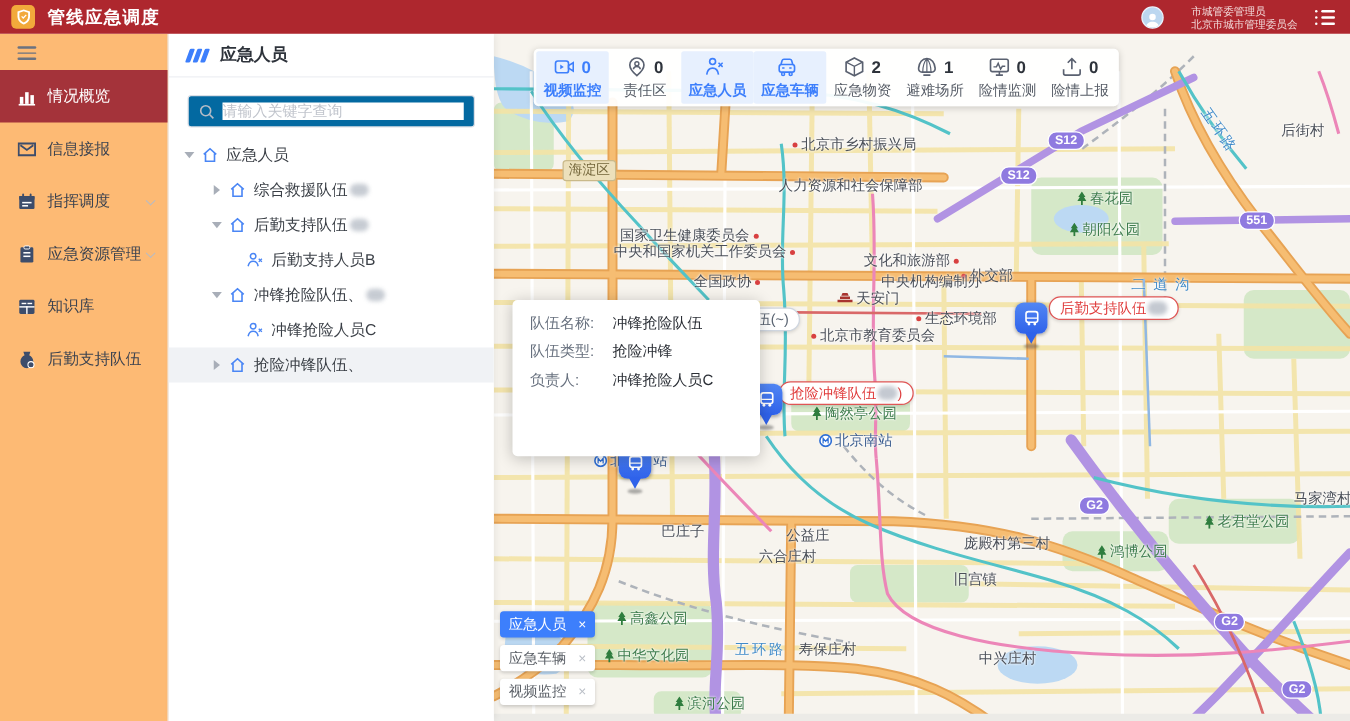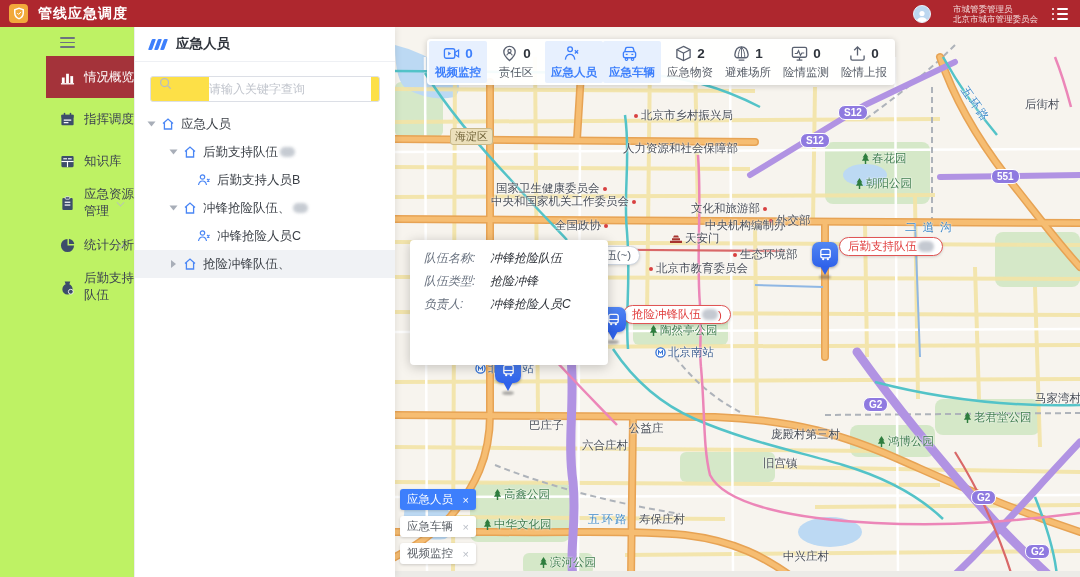--- a/index.html
+++ b/index.html
@@ -15,36 +15,36 @@
   .top-right { margin-left:auto; display:flex; align-items:center; margin-right:12px; }
   .avatar { width:18px; height:18px; border-radius:50%; background:#bcd7f0; border:1px solid #e8f1fa; display:flex; align-items:flex-end; justify-content:center; overflow:hidden; }
   .userlines { margin-left:22px; margin-right:14px; }
   .userlines div { color:#f3dcdc; font-size:8.5px; line-height:10px; white-space:nowrap; }
   .menu-ic { width:16px; height:12px; display:flex; flex-direction:column; justify-content:space-between; }
   .menu-ic i { display:block; height:2px; background:transparent; position:relative; }
   .menu-ic i::before { content:""; position:absolute; left:0; top:0; width:2px; height:2px; background:#fff; border-radius:50%; }
   .menu-ic i::after { content:""; position:absolute; left:5px; top:0; right:0; height:2px; background:#fff; border-radius:1px; }
 
   
-  .sidebar { position:absolute; left:0; top:27px; width:135px; height:550px; background:#bef264; z-index:30; border-right:1px solid #f0f0f0;padding-left:46px; }
+  .sidebar { position:absolute; left:0; top:27px; width:135px; height:550px; background:#fdba74; z-index:30; border-right:1px solid #f0f0f0; }
   .collapse { margin:10px 0 8px 14px; width:15px; height:11px; display:flex; flex-direction:column; justify-content:space-between; cursor:pointer; }
   .collapse i { height:1.8px; background:#6b7280; border-radius:1px; }
   .menu-item { height:42px; display:flex; align-items:center; padding-left:14px; color:#3c4350; font-size:12.5px; cursor:pointer; position:relative; }
   .menu-item .mi-icon { width:15px; height:15px; margin-right:9px; color:#3d4d6b; flex:0 0 15px; }
   .menu-item.active { background:#a4333a; color:#fff; }
   .menu-item.active .mi-icon { color:#fff; }
   .chev { position:absolute; right:10px; width:7px; height:7px; border-right:1.4px solid #b7bcc4; border-bottom:1.4px solid #b7bcc4; transform:rotate(45deg) scale(.8); top:17px; }
 
   
   .panel { position:absolute; left:135px; top:27px; width:260px; height:550px; background:#fff; z-index:30; box-shadow:2px 0 6px rgba(0,0,0,.07); }
   .p-head { height:35px; display:flex; align-items:center; padding-left:15px; border-bottom:1px solid #eef0f4; }
   .slashes { display:flex; margin-right:8px; }
   .slashes i { width:3.5px; height:11px; background:#3d7ffc; margin-right:2.5px; transform:skewX(-20deg); border-radius:1px; }
   .p-title { font-size:13.5px; font-weight:bold; color:#2e333b; }
-  .search { margin:14px 15px 6px 15px; height:26px; border:1px solid #dcdfe6; border-radius:3px; display:flex; padding:0 8px; background:#fde047;gap:31px; }
+  .search { margin:14px 15px 6px 15px; height:26px; border:1px solid #dcdfe6; border-radius:3px; display:flex; align-items:center; padding:0 8px; background:#0369a1; }
   .search input { border:none; outline:none; flex:1; font-size:12px; color:#333; margin-left:6px; font-family:inherit; }
   .search input::placeholder { color:#c0c4cc; }
   .tree { margin-top:8px; }
   .tree-row { height:28px; display:flex; align-items:center; font-size:12.5px; color:#3a3f46; cursor:pointer; white-space:nowrap; }
   .tree-row.selected { background:#f0f2f5; }
   .caret { width:0; height:0; border-left:5px solid #a8aeb8; border-top:4px solid transparent; border-bottom:4px solid transparent; margin-right:7px; flex:0 0 5px; }
   .caret.open { transform:rotate(90deg); }
   .tree-ic { width:14px; height:14px; margin-right:6px; flex:0 0 14px; }
   .blobm { display:inline-block; width:15px; height:10px; background:#b9bfc8; border-radius:5px; margin-left:2px; filter:blur(1.5px); opacity:.8; }
 
@@ -85,21 +85,21 @@
   .tb-item .tb-ic { width:17px; height:17px; color:#5a6170; }
   .tb-item .tlabel { font-size:11.5px; margin-top:2px; }
   .tb-item.sel { background:#e7f0fe; color:#3d7ffc; }
   .tb-item.sel .tb-ic { color:#3d7ffc; }
   .tb-item.sel .cnt { color:#3d7ffc; }
   .tb-item.sel .tlabel { color:#3d7ffc; font-weight:bold; }
 
   
   .popup { position:absolute; left:15px; top:213px; width:198px; height:125px; background:#fff; border-radius:4px; box-shadow:0 2px 12px rgba(0,0,0,.22); z-index:7; }
   .pop-head { height:26px; background:linear-gradient(90deg,#57a7f6,#3f86f3); border-radius:4px 4px 0 0; color:#fff; font-size:12.5px; display:flex; align-items:center; padding-left:12px; }
-  .pop-body { padding:7px 0 0 14px;font-style:italic; }
+  .pop-body { padding:7px 0 0 14px; }
   .pop-row { display:flex; height:23px; align-items:center; font-size:12px; }
   .pop-row .pl { width:66px; color:#67707e; }
   .pop-row .pv { color:#2b2f36; }
 
   
   .tag { position:absolute; left:5px; width:76px; height:21px; border-radius:3px; background:#fff; box-shadow:0 1px 3px rgba(0,0,0,.18); display:flex; align-items:center; justify-content:space-between; padding:0 7px; font-size:11.5px; color:#5a5f66; cursor:pointer; z-index:8; }
   .tag .x { color:#b9bec6; font-size:11px; }
   .tag.sel { background:#3d7ffc; color:#fff; }
   .tag.sel .x { color:#fff; }
 </style>
@@ -144,60 +144,58 @@
       </div>
 
     <div class="menu-item active">
       <span class="mi-icon"><svg viewBox="0 0 16 16" width="15" height="15" fill="currentColor">
             <rect x="2" y="8" width="3" height="6"></rect>
             <rect x="6.5" y="4" width="3" height="10"></rect>
             <rect x="11" y="6.5" width="3" height="7.5"></rect>
             <rect x="1" y="14" width="14" height="1.4"></rect>
           </svg></span>
       <span>情况概览</span>
+    </div>
+    <div class="menu-item">
+      <span class="mi-icon"><svg viewBox="0 0 16 16" width="15" height="15" fill="currentColor">
+            <path d="M1,3 h14 v10 h-14 z M2.5,4.5 L8,8.5 L13.5,4.5" fill="none" stroke="currentColor" stroke-width="1.6"></path>
+          </svg></span>
+      <span>信息接报</span>
     </div>
     <div class="menu-item">
       <span class="mi-icon"><svg viewBox="0 0 16 16" width="15" height="15" fill="currentColor">
             <rect x="1.5" y="3" width="13" height="11" rx="1"></rect>
             <rect x="1.5" y="3" width="13" height="3" fill="currentColor"></rect>
             <rect x="4" y="0.8" width="1.6" height="3.4" rx=".8"></rect>
             <rect x="10.4" y="0.8" width="1.6" height="3.4" rx=".8"></rect>
             <rect x="4" y="8" width="8" height="1.3" fill="#fff"></rect>
             <rect x="4" y="10.7" width="5" height="1.3" fill="#fff"></rect>
           </svg></span>
       <span>指挥调度</span>
       <i class="chev"></i>
     </div>
     <div class="menu-item">
       <span class="mi-icon"><svg viewBox="0 0 16 16" width="15" height="15" fill="currentColor">
+            <rect x="2.5" y="2" width="11" height="13" rx="1.2"></rect>
+            <rect x="5.5" y="0.8" width="5" height="2.6" rx="1" fill="currentColor" stroke="#fff" stroke-width=".8"></rect>
+            <rect x="5" y="6" width="6" height="1.3" fill="#fff"></rect>
+            <rect x="5" y="9" width="6" height="1.3" fill="#fff"></rect>
+          </svg></span>
+      <span>应急资源管理</span>
+      <i class="chev"></i>
+    </div>
+    <div class="menu-item">
+      <span class="mi-icon"><svg viewBox="0 0 16 16" width="15" height="15" fill="currentColor">
             <rect x="1.5" y="2" width="13" height="12" rx="1.2"></rect>
             <rect x="3.5" y="4.5" width="4" height="1.2" fill="#fff"></rect>
             <rect x="8.5" y="4.5" width="4" height="1.2" fill="#fff"></rect>
             <rect x="1.5" y="7.4" width="13" height="1.2" fill="#fff"></rect>
             <rect x="7.4" y="7.4" width="1.2" height="6.6" fill="#fff"></rect>
           </svg></span>
       <span>知识库</span>
-    </div>
-    <div class="menu-item">
-      <span class="mi-icon"><svg viewBox="0 0 16 16" width="15" height="15" fill="currentColor">
-            <rect x="2.5" y="2" width="11" height="13" rx="1.2"></rect>
-            <rect x="5.5" y="0.8" width="5" height="2.6" rx="1" fill="currentColor" stroke="#fff" stroke-width=".8"></rect>
-            <rect x="5" y="6" width="6" height="1.3" fill="#fff"></rect>
-            <rect x="5" y="9" width="6" height="1.3" fill="#fff"></rect>
-          </svg></span>
-      <span>应急资源管理</span>
-      <i class="chev"></i>
-    </div>
-    <div class="menu-item">
-      <span class="mi-icon"><svg viewBox="0 0 16 16" width="15" height="15" fill="currentColor">
-            <path d="M8,8 L8,1 A7,7 0 1,0 15,8 Z"></path>
-            <path d="M9.5,6.5 L9.5,0.8 A7,7 0 0,1 15.2,6.5 Z"></path>
-          </svg></span>
-      <span>统计分析</span>
-      <i class="chev"></i>
     </div>
     <div class="menu-item">
       <span class="mi-icon"><svg viewBox="0 0 16 16" width="15" height="15" fill="currentColor">
             <path d="M5,1.5 h6 l-1,3 c2,1 3.5,3 3.5,5.5 a5.5,5.5 0 0,1 -11,0 C2.5,7.5 4,5.5 6,4.5 Z"></path>
             <circle cx="11.5" cy="12.5" r="2.6" fill="currentColor" stroke="#fff" stroke-width=".9"></circle>
           </svg></span>
       <span>后勤支持队伍</span>
     </div>
   </div>
 
@@ -217,20 +215,28 @@
         </svg>
       <input type="text" placeholder="请输入关键字查询" style="">
     </div>
     <div class="tree">
       <div class="tree-row" style="padding-left:14px">
         <i class="caret open"></i>
         <svg class="tree-ic" viewBox="0 0 14 14">
             <path d="M2,6.5 L7,2 L12,6.5 M3.4,5.8 V12 H10.6 V5.8" fill="none" stroke="#4a86f5" stroke-width="1.3"></path>
           </svg>
         <span>应急人员</span>
+      </div>
+      <div class="tree-row" style="padding-left:36px">
+        <i class="caret"></i>
+        <svg class="tree-ic" viewBox="0 0 14 14">
+            <path d="M2,6.5 L7,2 L12,6.5 M3.4,5.8 V12 H10.6 V5.8" fill="none" stroke="#4a86f5" stroke-width="1.3"></path>
+          </svg>
+        <span>综合救援队伍</span>
+          <span class="blobm"></span>
       </div>
       <div class="tree-row" style="padding-left:36px">
         <i class="caret open"></i>
         <svg class="tree-ic" viewBox="0 0 14 14">
             <path d="M2,6.5 L7,2 L12,6.5 M3.4,5.8 V12 H10.6 V5.8" fill="none" stroke="#4a86f5" stroke-width="1.3"></path>
           </svg>
         <span>后勤支持队伍</span>
           <span class="blobm"></span>
       </div>
       <div class="tree-row" style="padding-left:62px">
@@ -477,21 +483,21 @@
           <path d="M3.8,8.5 V4 L6,6.6 L8.2,4 V8.5" fill="none" stroke="#2f6fd6" stroke-width="1.1"></path>
         </svg>
         <span>北京西站</span>
       </div>
     <div class="lbl" style="left:134px;top:391px">
         <span>巴庄子</span>
       </div>
     <div class="lbl" style="left:234px;top:394px">
         <span>公益庄</span>
       </div>
-    <div class="lbl" style="left:187px;top:411px">
+    <div class="lbl" style="left:212px;top:411px">
         <span>六合庄村</span>
       </div>
     <div class="lbl park" style="left:98px;top:460px">
         <svg width="9" height="11" viewBox="0 0 10 12">
           <path d="M5,0 L8.2,5 H6.8 L9,8.5 H5.8 V12 H4.2 V8.5 H1 L3.2,5 H1.8 Z" fill="#2e7d3e"></path>
         </svg>
         <span>高鑫公园</span>
       </div>
     <div class="lbl park" style="left:88px;top:490px">
         <svg width="9" height="11" viewBox="0 0 10 12">
@@ -510,21 +516,21 @@
       </div>
     <div class="lbl" style="left:244px;top:485px">
         <span>寿保庄村</span>
       </div>
     <div class="lbl" style="left:376px;top:400px">
         <span>庞殿村第三村</span>
       </div>
     <div class="lbl" style="left:368px;top:429px">
         <span>旧宫镇</span>
       </div>
-    <div class="lbl" style="left:388px;top:522px">
+    <div class="lbl" style="left:388px;top:492px">
         <span>中兴庄村</span>
       </div>
     <div class="lbl park" style="left:482px;top:407px">
         <svg width="9" height="11" viewBox="0 0 10 12">
           <path d="M5,0 L8.2,5 H6.8 L9,8.5 H5.8 V12 H4.2 V8.5 H1 L3.2,5 H1.8 Z" fill="#2e7d3e"></path>
         </svg>
         <span>鸿博公园</span>
       </div>
     <div class="lbl park" style="left:568px;top:383px">
         <svg width="9" height="11" viewBox="0 0 10 12">

